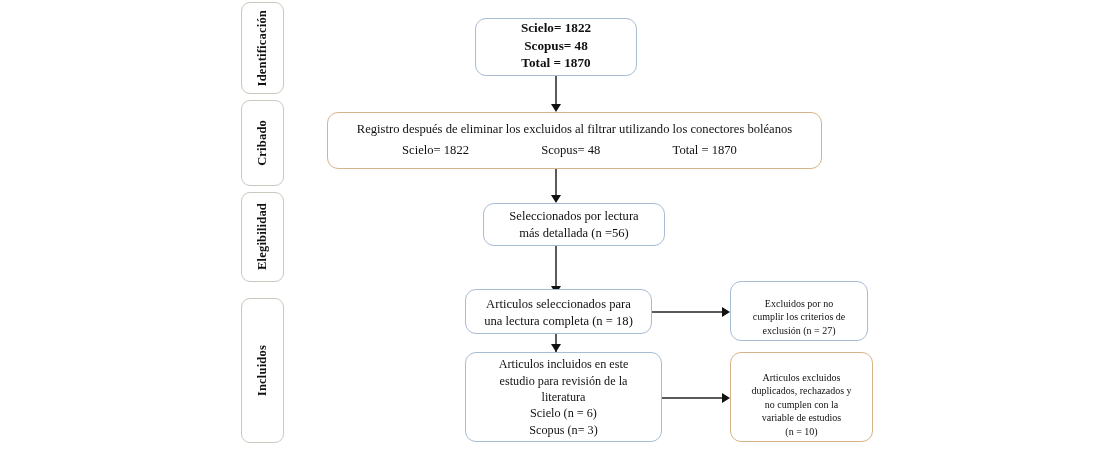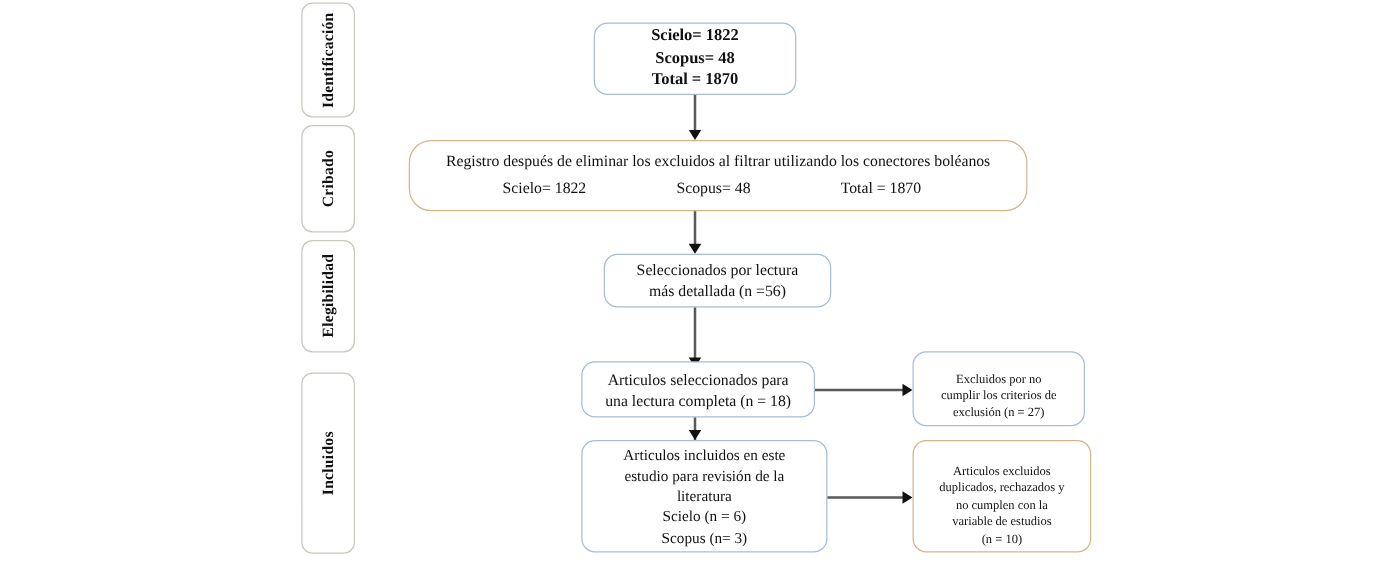--- a/index.html
+++ b/index.html
@@ -118,21 +118,21 @@
 
   <div class="flow-box border-blue fs-13 txt-bold" style="left:475px; top:18px; width:162px; height:58px;">
     <span class="box-text">Scielo= 1822
 Scopus= 48
 Total = 1870</span>
   </div>
 
   <div class="conn conn-v" style="left:555px; top:76px; height:30px;"></div>
   <div class="arrow-down" style="left:551px; top:104px;"></div>
 
-  <div class="flow-box border-tan fs-125" style="left:327px; top:112px; width:495px; height:57px; display:block; padding:8px 10px;border-radius:18px;">
+  <div class="flow-box border-tan fs-125" style="left:327px; top:112px; width:495px; height:57px; display:block; padding:8px 10px;">
     <div style="text-align:center; white-space:nowrap;">Registro  después  de eliminar  los excluidos  al filtrar  utilizando  los conectores  boléanos</div>
     <div style="display:flex; justify-content:space-around; padding:4px 38px 0 28px;">
       <span>Scielo=  1822</span>
       <span>Scopus= 48</span>
       <span>Total  = 1870</span>
     </div>
   </div>
 
   <div class="conn conn-v" style="left:555px; top:169px; height:28px;"></div>
   <div class="arrow-down" style="left:551px; top:195px;"></div>

